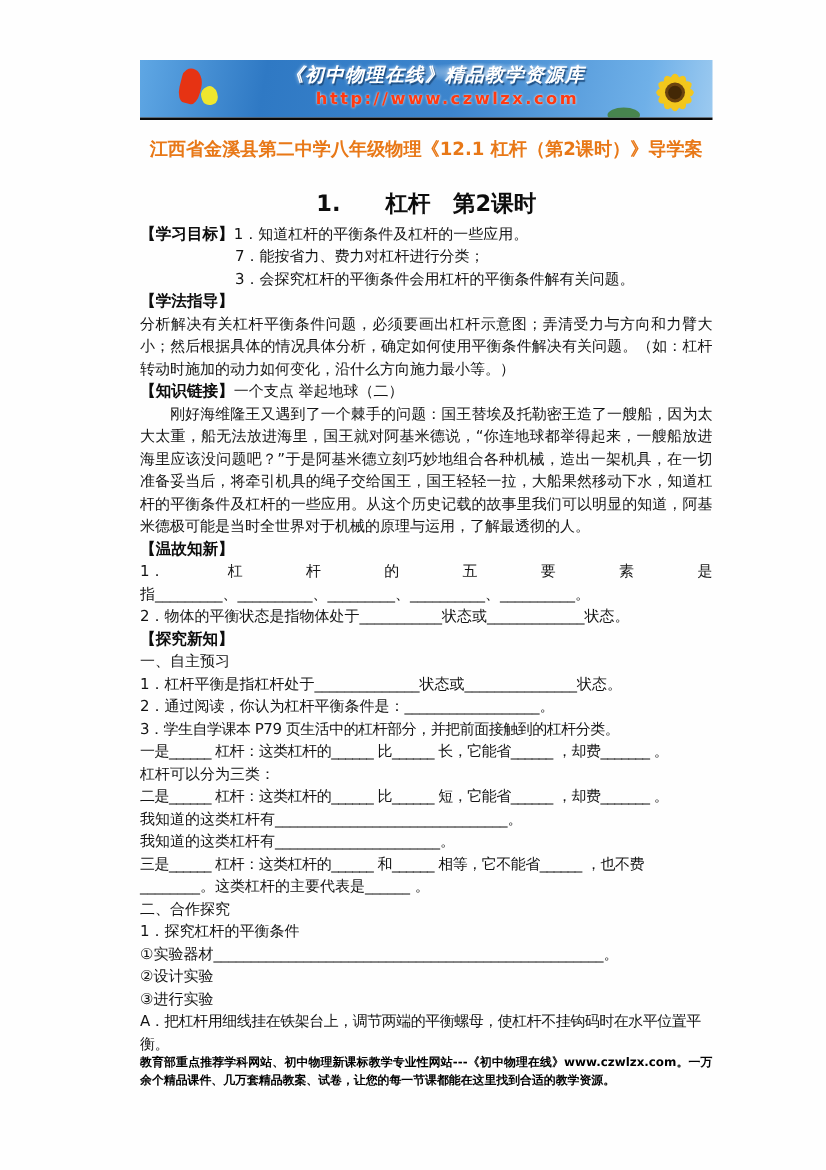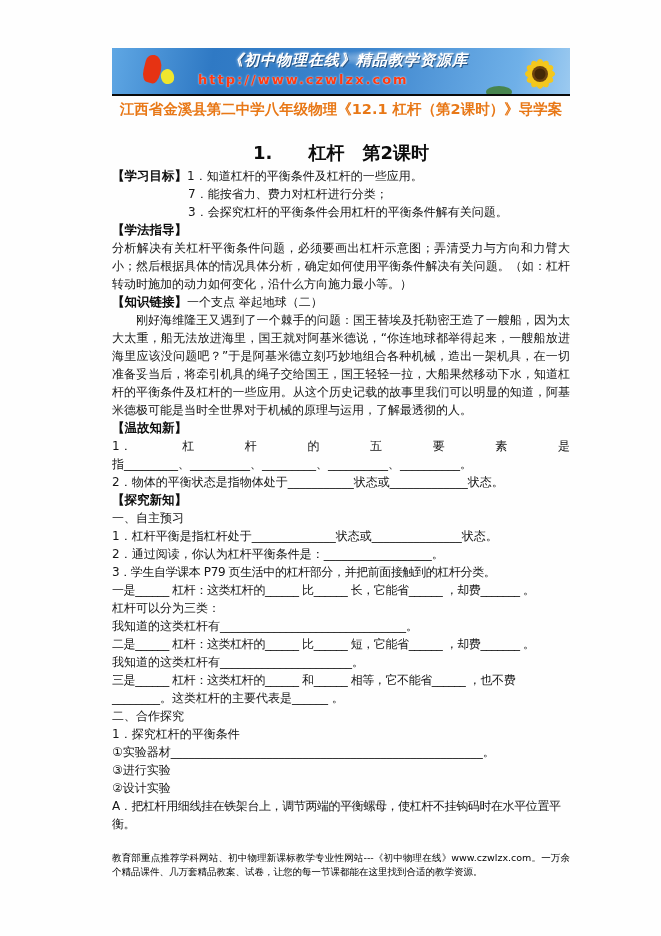--- a/index.html
+++ b/index.html
@@ -28,50 +28,50 @@
   .flame .yellow{
     position:absolute;left:19px;top:16px;width:13px;height:15px;background:#efe62e;
     border-radius:70% 55% 50% 60%/55% 60% 60% 50%;transform:rotate(-18deg);
   }
   .banner-title{
     position:absolute;left:86px;top:3px;width:300px;text-align:center;
     color:#ffffff;font-weight:bold;font-style:italic;font-size:15px;letter-spacing:1px;
     text-shadow:1px 1px 1px #16477c,0 0 3px #d9ecff;white-space:nowrap;
   }
   .banner-url{
-    position:absolute;left:86px;top:24px;width:300px;
+    position:absolute;left:96px;top:24px;width:300px;text-align:center;
     color:#ff3a12;font-weight:bold;font-size:13px;letter-spacing:2px;
     text-shadow:0 0 2px #ffffff;white-space:nowrap;
   }
   .sunflower{position:absolute;right:4px;bottom:-6px;}
   .leafpatch{position:absolute;right:58px;bottom:-4px;width:26px;height:12px;background:#3f7a28;border-radius:50%;opacity:.8;}
 
   
   .doc-title{
-    margin-top:4px;text-align:center;font-weight:bold;
+    margin-top:15px;text-align:center;font-weight:bold;
     font-size:14.5px;line-height:19px;color:#e87817;
   }
 
   
   .lesson-title{margin-top:24px;text-align:center;font-weight:bold;font-size:18px;line-height:20px;color:#0d0d0d;}
   .lesson-title .num{margin-right:36px;}
 
   
   .bodytext{margin-top:4px;font-size:12px;line-height:18px;color:#141414;}
   .line{min-height:18px;}
   .b{font-weight:bold;font-size:12.5px;color:#0d0d0d;}
   .indent{padding-left:76px;}
   .just{text-align:justify;}
   .story{text-align:justify;text-indent:2em;}
   .spread{display:flex;justify-content:space-between;}
   .tight{letter-spacing:-0.4px;}
 
   
   .footer{
-    margin-top:18px;font-size:9.5px;line-height:14px;font-weight:normal;color:#000;
+    margin-top:0;font-size:9.5px;line-height:14px;font-weight:bold;color:#000;
     text-align:justify;
   }
 </style>
 </head>
 <body>
 
 <div class="page">
   <div class="content">
 
     <div class="banner">
@@ -137,29 +137,29 @@
       <div class="line">指_________、__________、_________、__________、__________。</div>
       <div class="line">2．物体的平衡状态是指物体处于___________状态或_____________状态。</div>
 
       <div class="line b">【探究新知】</div>
       <div class="line">一、自主预习</div>
       <div class="line">1．杠杆平衡是指杠杆处于______________状态或_______________状态。</div>
       <div class="line">2．通过阅读，你认为杠杆平衡条件是：__________________。</div>
       <div class="line tight">3．学生自学课本 P79 页生活中的杠杆部分，并把前面接触到的杠杆分类。</div>
       <div class="line tight">一是______ 杠杆：这类杠杆的______ 比______ 长，它能省______ ，却费_______ 。</div>
       <div class="line">杠杆可以分为三类：</div>
+      <div class="line tight">二是______ 杠杆：这类杠杆的______ 比______ 短，它能省______ ，却费_______ 。</div>
       <div class="line">我知道的这类杠杆有_______________________________。</div>
-      <div class="line tight">二是______ 杠杆：这类杠杆的______ 比______ 短，它能省______ ，却费_______ 。</div>
       <div class="line">我知道的这类杠杆有______________________。</div>
       <div class="line tight">三是______ 杠杆：这类杠杆的______ 和______ 相等，它不能省______ ，也不费</div>
       <div class="line">________。这类杠杆的主要代表是______ 。</div>
       <div class="line">二、合作探究</div>
       <div class="line">1．探究杠杆的平衡条件</div>
       <div class="line">①实验器材____________________________________________________。</div>
+      <div class="line">②设计实验</div>
       <div class="line">③进行实验</div>
-      <div class="line">②设计实验</div>
       <div class="line tight">A．把杠杆用细线挂在铁架台上，调节两端的平衡螺母，使杠杆不挂钩码时在水平位置平衡。</div>
     </div>
 
     <div class="footer">教育部重点推荐学科网站、初中物理新课标教学专业性网站---《初中物理在线》www.czwlzx.com。一万余个精品课件、几万套精品教案、试卷，让您的每一节课都能在这里找到合适的教学资源。</div>
 
   </div>
 </div>
 
 </body></html>

